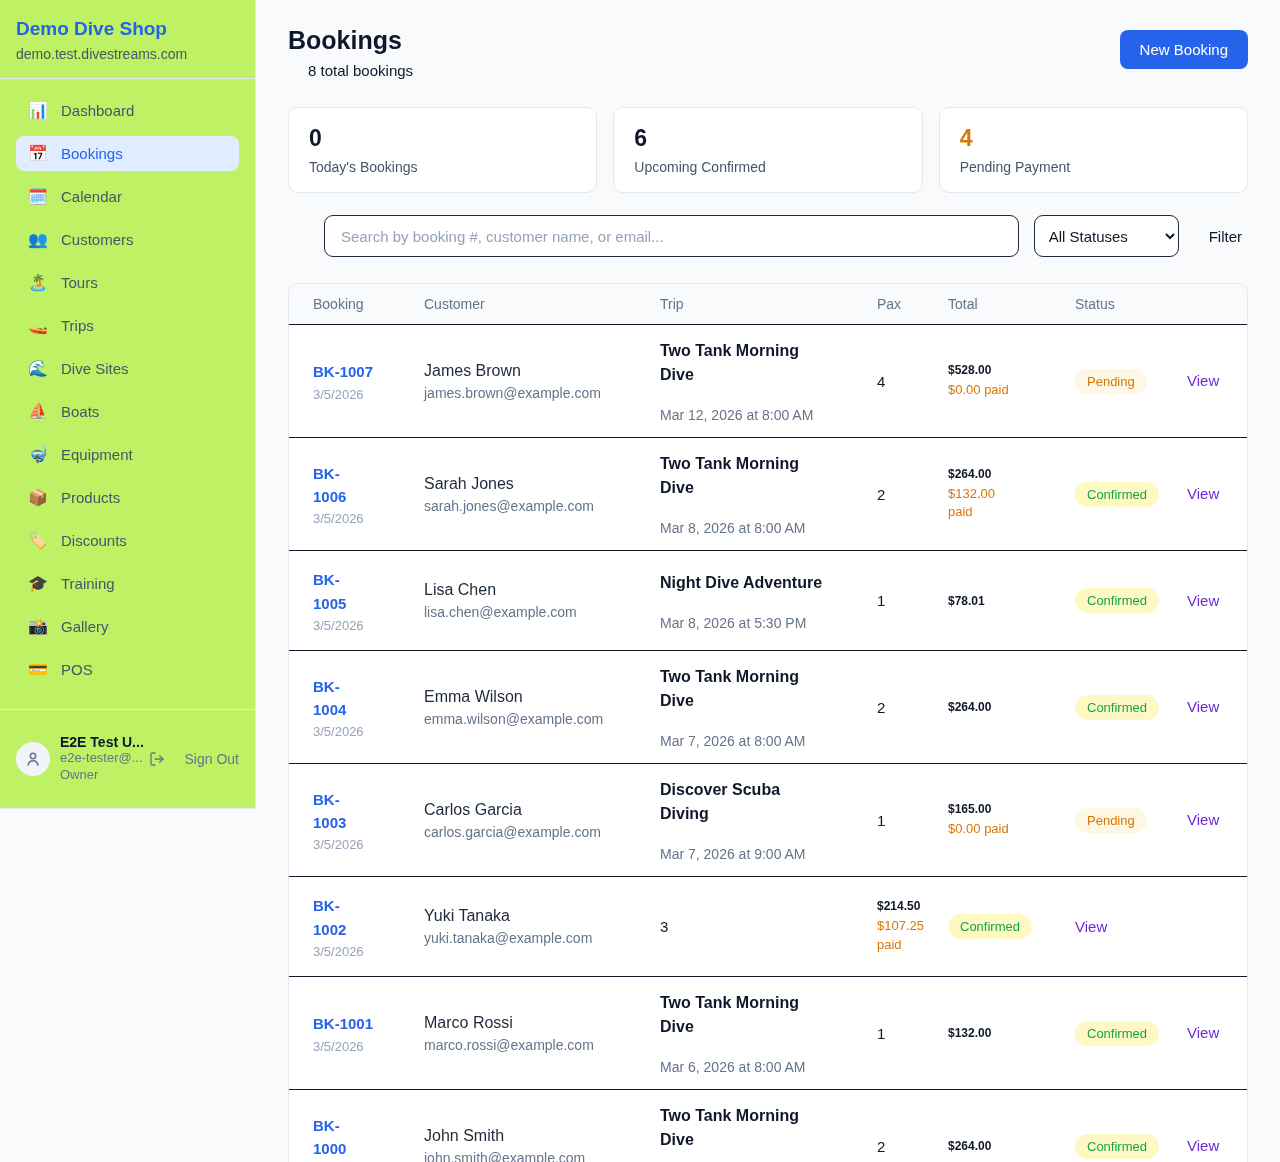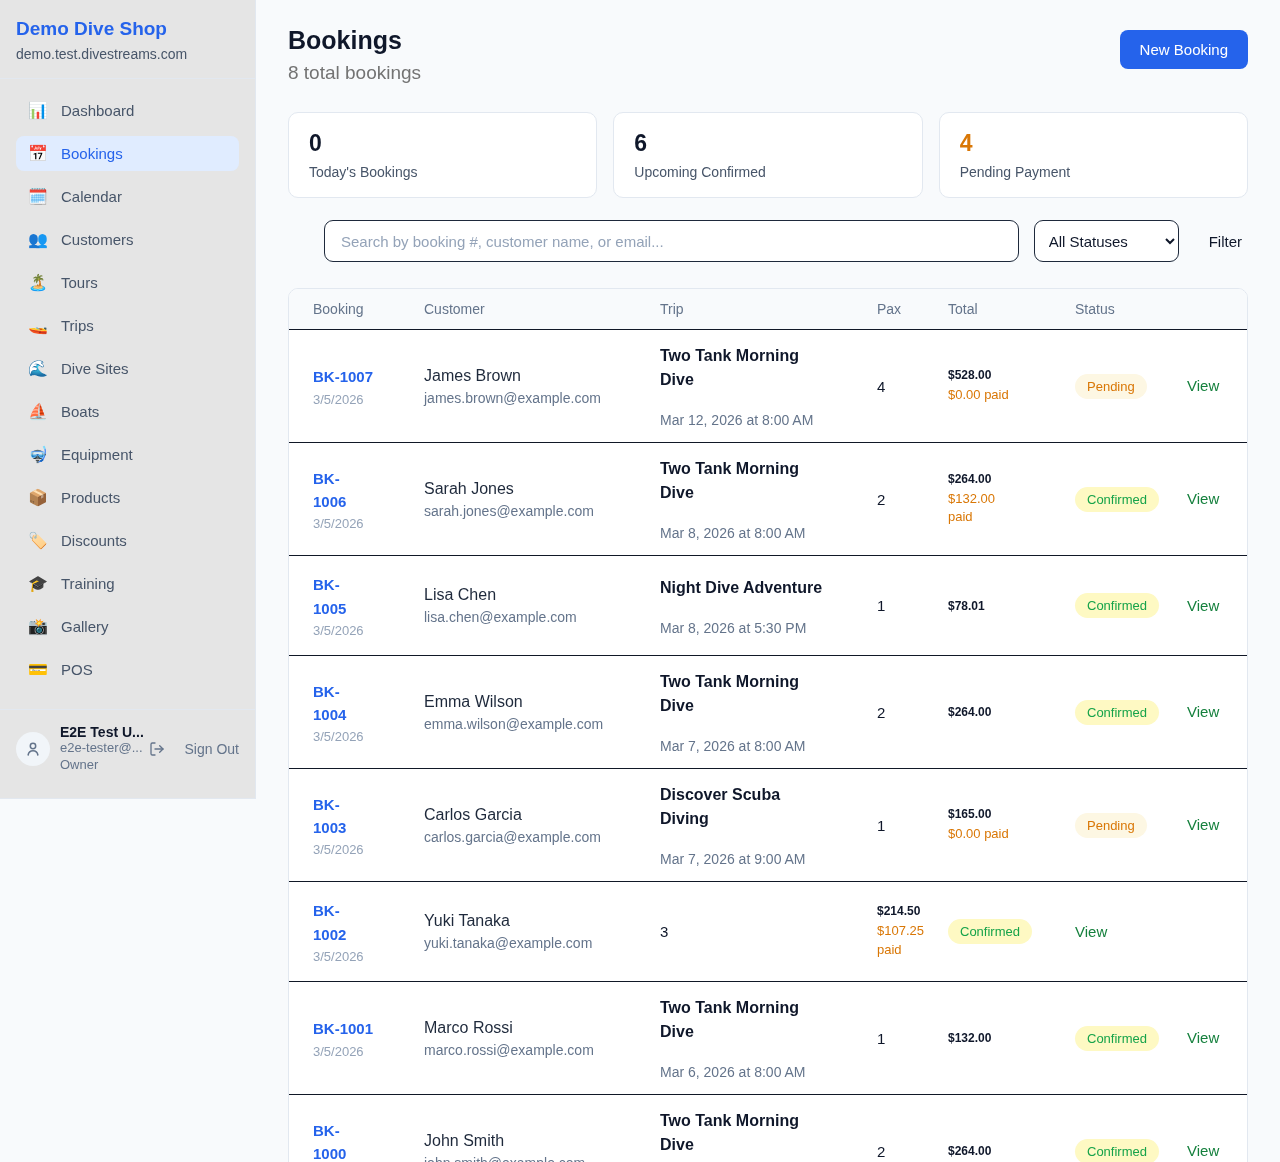--- a/index.html
+++ b/index.html
@@ -7,57 +7,57 @@
   body {
     font-family:"Liberation Sans", sans-serif;
     background:#f8fafc;
     color:#0f172a;
     overflow:hidden;
   }
   .app { display:flex; align-items:flex-start; width:1280px; height:1162px; }
 
   
   .sidebar {
-    width:256px; min-height:799px; background:#e5e5e5;
+    width:256px; min-height:799px; background:#bef264;
     border-right:1px solid #e2e8f0; border-bottom:1px solid #e2e8f0;
     display:flex; flex-direction:column;
   }
   .shop-header { padding:18px 16px 16px; border-bottom:1px solid #e2e8f0; }
   .shop-name { font-size:19px; font-weight:bold; color:#2563eb; margin-bottom:6px; }
   .shop-domain { font-size:14px; color:#475569; }
   .nav { padding:14px 16px 10px; }
   .nav-item {
     display:flex; align-items:center; gap:13px;
     padding:8px 12px; margin-bottom:8px; border-radius:8px;
     font-size:15px; color:#475569; cursor:pointer;
   }
   .nav-item .icon { width:20px; font-size:16px; text-align:center; flex:0 0 auto; }
   .nav-item.active { background:#e0ecff; color:#2563eb; font-weight:500; }
   .user-section {
     border-top:1px solid #e2e8f0; margin-top:4px;
-    padding:14px 16px; display:flex; align-items:center;
+    padding:24px 16px; display:flex; align-items:center;
   }
   .avatar {
     width:34px; height:34px; border-radius:50%; background:#f1f5f9;
     color:#64748b; display:flex; align-items:center; justify-content:center; flex:0 0 auto;
   }
   .user-info { margin-left:10px; min-width:0; }
   .user-name { font-size:14px; font-weight:bold; color:#0f172a; white-space:nowrap; }
   .user-email, .user-role { font-size:13px; color:#64748b; line-height:1.3; }
   .signout {
     margin-left:auto; display:flex; align-items:center; gap:20px;
     background:none; border:none; font-family:inherit;
     font-size:14px; color:#64748b; cursor:pointer; flex:0 0 auto;
   }
 
   
   .main { flex:1; padding:26px 32px 30px; min-width:0; }
   .page-header { display:flex; align-items:flex-start; justify-content:space-between; }
   .page-title { font-size:25px; font-weight:bold; color:#0f172a; }
-  .page-subtitle { font-size:19px; color:#737373; margin-top:7px; }
+  .page-subtitle { font-size:15px; color:#0f172a; margin-top:7px;margin-left:20px; }
   .btn-primary {
     background:#2563eb; color:#ffffff; border:none; border-radius:8px;
     font-family:inherit; font-size:15px; font-weight:500;
     padding:11px 20px; cursor:pointer; margin-top:4px;
   }
 
   .stats { display:flex; gap:16px; margin-top:28px; }
   .stat-card {
     flex:1; background:#ffffff; border:1px solid #e2e8f0; border-radius:10px;
     padding:17px 20px;
@@ -107,21 +107,21 @@
   .trip-time { font-size:14px; color:#64748b; margin-top:20px; }
   .pax { font-size:15px; color:#0f172a; }
   .total { font-size:12px; font-weight:bold; color:#0f172a; }
   .paid { font-size:13px; color:#d97706; margin-top:4px; white-space:pre-line; line-height:1.4; }
   .paid:empty { display:none; }
   .badge {
     display:inline-block; font-size:13px; padding:5px 12px; border-radius:999px;
   }
   .badge-pending { background:#fdf7e3; color:#d97706; }
   .badge-confirmed { background:#fef9c3; color:#16a34a; }
-  .view-link { font-size:15px; color:#15803d; cursor:pointer; }
+  .view-link { font-size:15px; color:#6d28d9; cursor:pointer; }
 </style>
 </head>
 <body>
 
 <div class="app">
 
   <aside class="sidebar">
     <div class="shop-header">
       <div class="shop-name">Demo Dive Shop</div>
       <div class="shop-domain">demo.test.divestreams.com</div>

